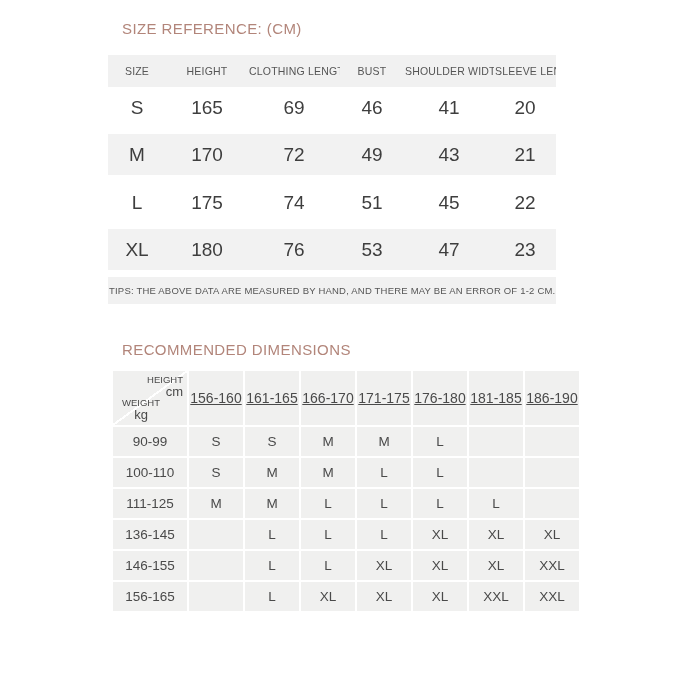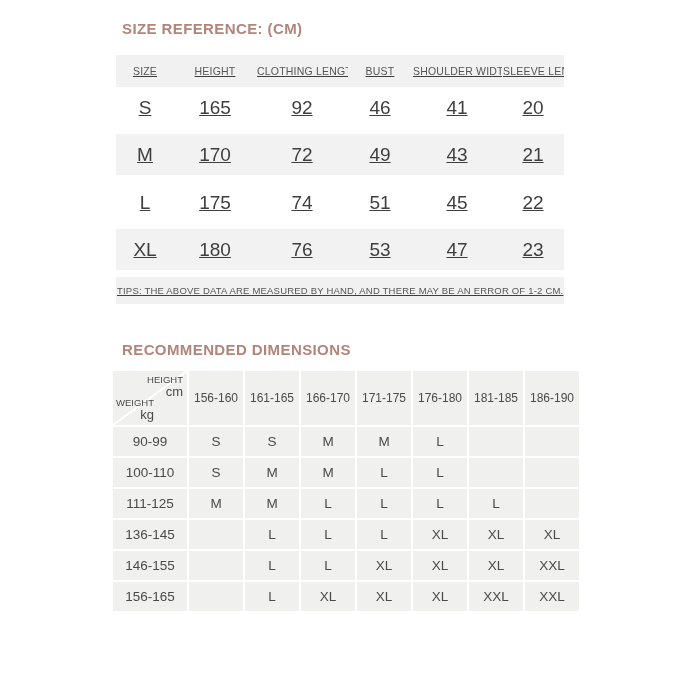--- a/index.html
+++ b/index.html
@@ -5,30 +5,30 @@
   html,body{margin:0;padding:0;}
   body{
     width:676px;height:676px;background:#ffffff;
     font-family:"Liberation Sans","DejaVu Sans",sans-serif;
     color:#3e3e3e;
   }
   .page{position:relative;width:676px;height:676px;background:#ffffff;overflow:hidden;}
 
   .section-title{
     position:absolute;left:122px;
-    font-size:15px;font-weight:700;color:#b2857a;letter-spacing:0.4px;
+    font-size:15px;font-weight:400;color:#b2857a;letter-spacing:0.4px;
     margin:0;white-space:nowrap;
   }
   #title-size{top:20px;}
   #title-recommend{top:341px;}
 
   
   table.size{
-    position:absolute;left:116px;top:55px;
-    width:448px;border-collapse:collapse;table-layout:fixed;text-decoration:underline;
+    position:absolute;left:108px;top:55px;
+    width:448px;border-collapse:collapse;table-layout:fixed;
   }
   .size th{
     height:30px;background:#f1f1f1;
     font-size:10.5px;font-weight:400;color:#555555;
     letter-spacing:0.2px;text-align:center;white-space:nowrap;overflow:hidden;
   }
   .size td{
     height:39px;text-align:center;
     font-size:19px;color:#3e3e3e;
   }
@@ -45,35 +45,35 @@
   
   table.rec{
     position:absolute;left:111px;top:369px;
     border-collapse:separate;border-spacing:2px;table-layout:fixed;
   }
   .rec td{
     background:#f0f0ef;text-align:center;
     color:#4a4a4a;font-size:13.5px;
     width:52px;height:27px;overflow:hidden;
   }
-  .rec td.hcol{height:52px;font-size:12px;}
+  .rec td.hcol{height:52px;font-size:14px;text-decoration:underline;}
   .rec td.corner{
     width:72px;position:relative;
     background-color:#f0f0ef;
     background-image:linear-gradient(to bottom right,
       rgba(0,0,0,0) calc(50% - 1px),
       #ffffff calc(50% - 1px),
       #ffffff calc(50% + 1px),
       rgba(0,0,0,0) calc(50% + 1px));
   }
   .corner .axis-top{
     position:absolute;top:4px;right:4px;text-align:right;line-height:1.05;
   }
   .corner .axis-bottom{
-    position:absolute;bottom:3px;left:3px;text-align:right;line-height:1.05;
+    position:absolute;bottom:3px;left:9px;text-align:center;line-height:1.05;
   }
   .corner .axis-label{display:block;font-size:9.5px;color:#4a4a4a;}
   .corner .axis-unit{display:block;font-size:13px;color:#4a4a4a;}
 </style>
 </head>
 <body>
 
 <div class="page">
 
   <h2 class="section-title" id="title-size">SIZE REFERENCE: (CM)</h2>
@@ -94,21 +94,21 @@
         <th>CLOTHING LENGTH</th>
         <th>BUST</th>
         <th>SHOULDER WIDTH</th>
         <th>SLEEVE LENGTH</th>
       </tr>
     </thead>
     <tbody>
       <tr>
         <td>S</td>
         <td>165</td>
-        <td>92</td>
+        <td>69</td>
         <td>46</td>
         <td>41</td>
         <td>20</td>
       </tr>
       <tr class="alt">
         <td>M</td>
         <td>170</td>
         <td>72</td>
         <td>49</td>
         <td>43</td>

